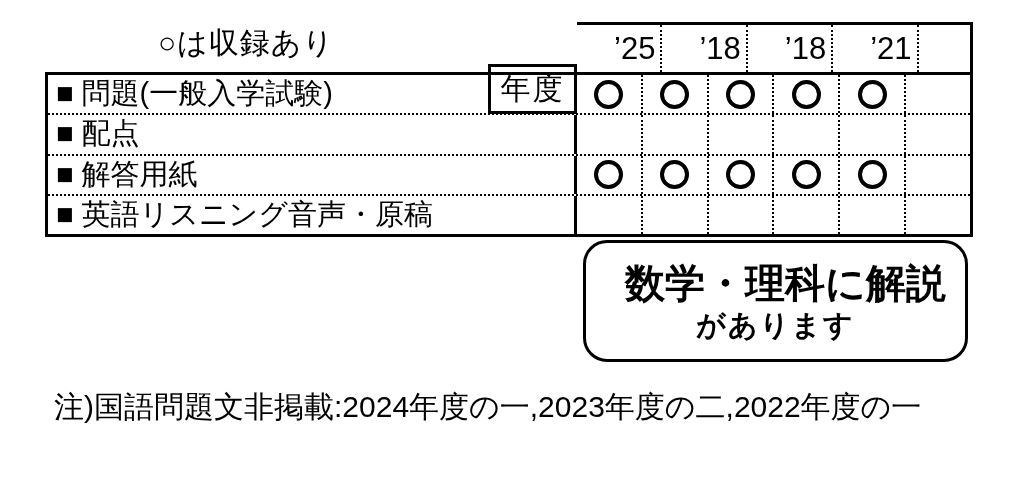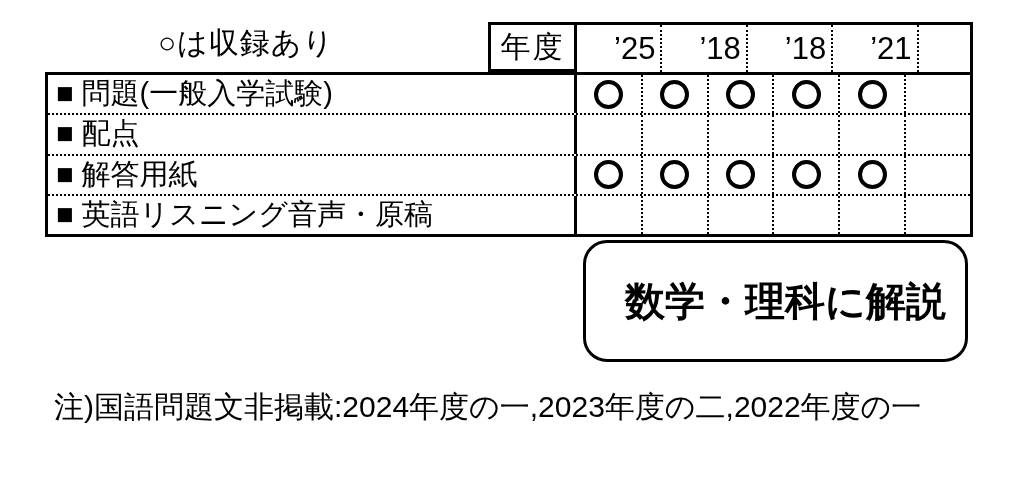--- a/index.html
+++ b/index.html
@@ -42,20 +42,21 @@
     box-sizing: border-box;
     width: 89px;
     height: 50px;
     border: 3px solid #000;
     display: flex;
     align-items: center;
     justify-content: center;
     font-size: 30px;
     letter-spacing: 2px;
     flex: 0 0 89px;
+    margin-top: 42px;
   }
   .years {
     box-sizing: border-box;
     flex: 1;
     display: flex;
     border-top: 3px solid #000;
     border-right: 3px solid #000;
   }
   .year-cell {
     box-sizing: border-box;
@@ -239,17 +240,18 @@
       <div class="mark-cell"></div>
       <div class="mark-cell"></div>
       <div class="mark-cell"></div>
       <div class="mark-cell"></div>
     </div>
 
   </div>
 
   <div class="callout">
     <div class="callout-line1">数学・理科に解説</div>
+    <div class="callout-line2">があります</div>
   </div>
 
   <div class="note">注)国語問題文非掲載:2024年度の一,2023年度の二,2022年度の一</div>
 
 </div>
 
 </body></html>

